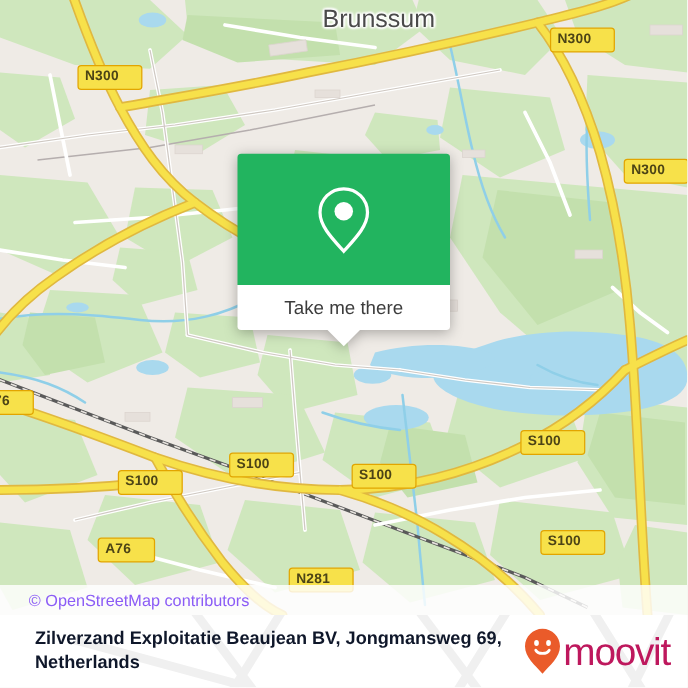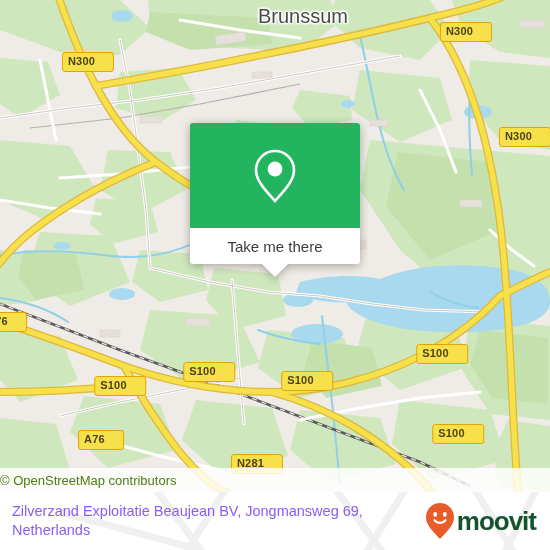--- a/index.html
+++ b/index.html
@@ -119,22 +119,22 @@
     position: absolute;
     left: 0;
     bottom: 0;
     width: 550px;
     height: 24px;
     background: rgba(255,255,255,0.82);
     display: flex;
     align-items: center;
   }
   #attribution-text {
-    padding-left: 0;
-    color: #4d7c0f;
+    padding-left: 23px;
+    color: #8b5cf6;
     font-family: "Liberation Sans", sans-serif;
     font-size: 13px;
     line-height: 1;
     white-space: nowrap;
   }
 
   
   #footer {
     position: absolute;
     left: 0;
@@ -147,42 +147,43 @@
     overflow: hidden;
   }
   #footer-watermark {
     position: absolute;
     left: 0; top: 0;
     width: 550px; height: 58px;
     pointer-events: none;
   }
   #footer-title {
     position: relative;
-    padding-left: 12px;
+    padding-left: 28px;
     padding-right: 8px;
-    color: #8b5cf6;
+    color: #0f172a;
     font-family: "Liberation Sans", sans-serif;
     font-size: 14.5px;
     line-height: 19px;
     max-width: 390px;
+    font-weight: bold;
   }
   #brand-logo {
     position: absolute;
     right: 14px;
     top: 50%;
     transform: translateY(-50%);
     display: flex;
     align-items: center;
     gap: 2px;
   }
   #brand-wordmark {
-    color: #14532d;
-    font-family: "Liberation Sans", sans-serif;
-    font-size: 26px;
-    font-weight: bold;
+    color: #be185d;
+    font-family: "Liberation Sans", sans-serif;
+    font-size: 31px;
+    font-weight: normal;
     letter-spacing: -1px;
     line-height: 1;
   }
 </style>
 </head>
 <body>
 
 <div id="app">
 
   <div id="map-area">

